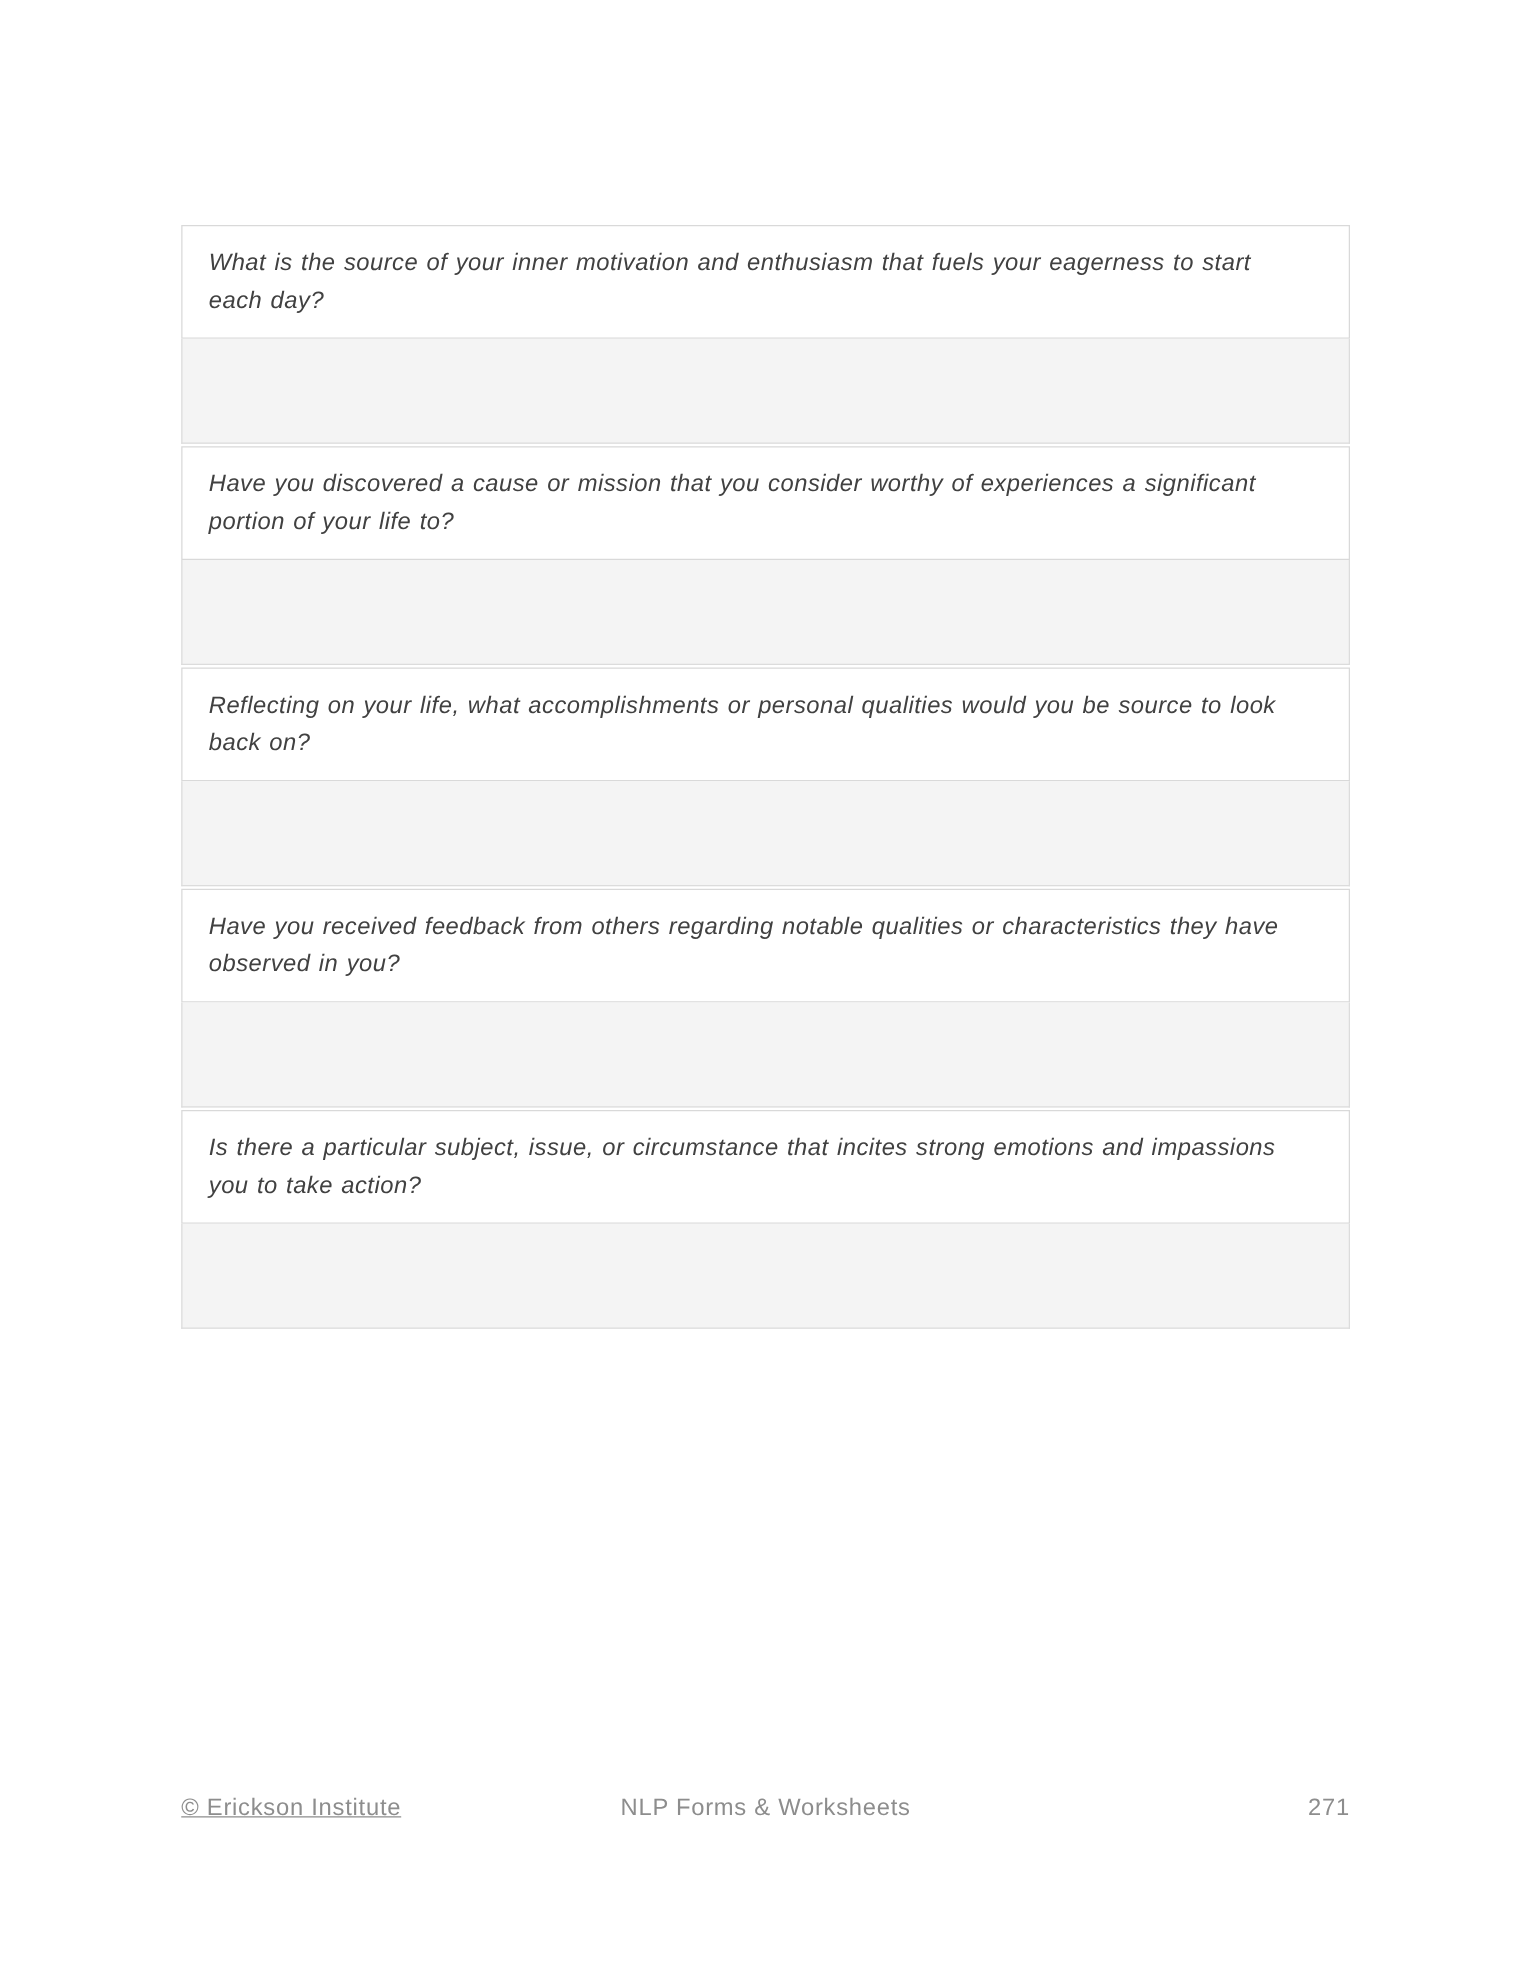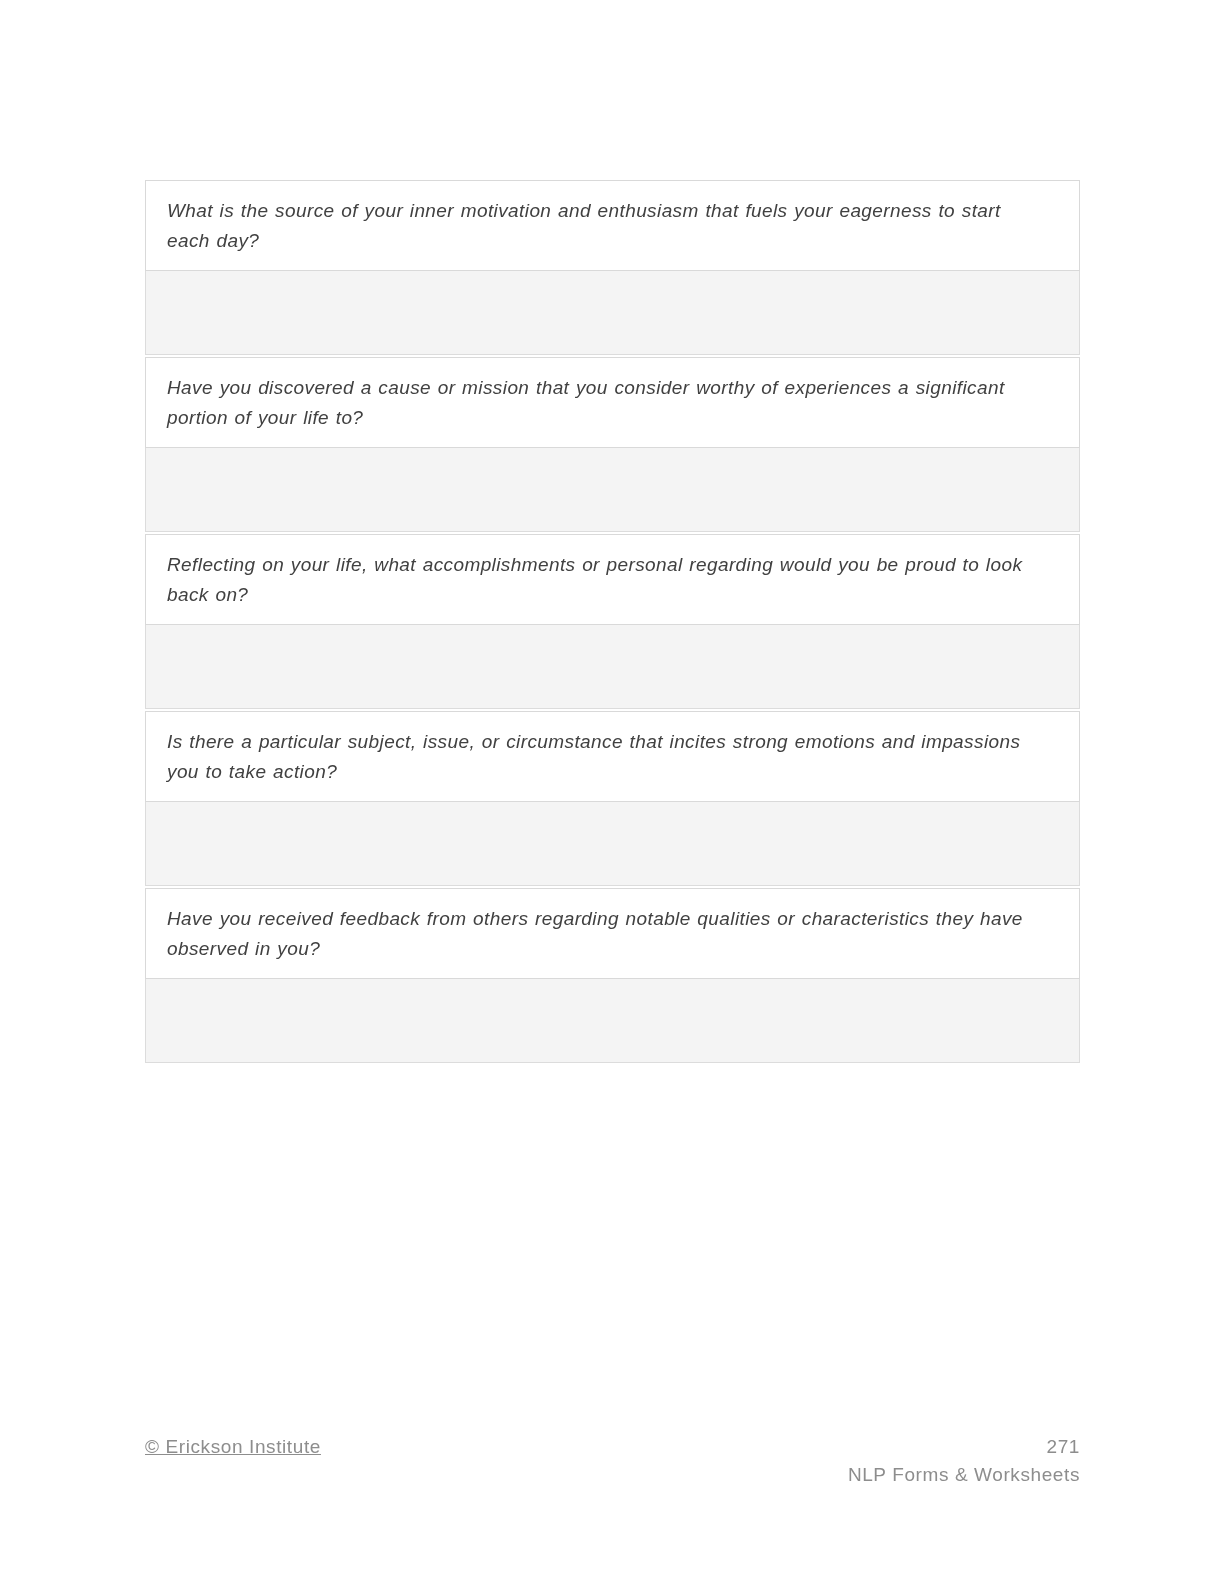--- a/index.html
+++ b/index.html
@@ -48,21 +48,21 @@
     top: 1436px;
     width: 935px;
     display: flex;
     justify-content: space-between;
     align-items: baseline;
     font-size: 19px;
     letter-spacing: 0.6px;
     color: #8d8d8d;
     font-weight: 300;
   }
-  .footer .center-item { position: absolute; left: 0; right: 0; text-align: right; margin-top: 28px; }
+  .footer .center-item { position: absolute; left: 0; right: 0; text-align: center; }
   .footer .left-item  { position: relative; z-index: 1; text-decoration: underline; }
   .footer .right-item { position: relative; z-index: 1; }
 </style>
 </head>
 <body>
 
 <div class="page">
 
   <div class="content">
 
@@ -71,32 +71,32 @@
       <div class="answer-box"></div>
     </div>
 
 
     <div class="unit">
       <div class="question-box">Have you discovered a cause or mission that you consider worthy of experiences a significant portion of your life to?</div>
       <div class="answer-box"></div>
     </div>
 
     <div class="unit">
-      <div class="question-box">Reflecting on your life, what accomplishments or personal regarding would you be proud to look back on?</div>
+      <div class="question-box">Reflecting on your life, what accomplishments or personal qualities would you be source to look back on?</div>
       <div class="answer-box"></div>
     </div>
 
 
     <div class="unit">
-      <div class="question-box">Is there a particular subject, issue, or circumstance that incites strong emotions and impassions you to take action?</div>
+      <div class="question-box">Have you received feedback from others regarding notable qualities or characteristics they have observed in you?</div>
       <div class="answer-box"></div>
     </div>
 
     <div class="unit">
-      <div class="question-box">Have you received feedback from others regarding notable qualities or characteristics they have observed in you?</div>
+      <div class="question-box">Is there a particular subject, issue, or circumstance that incites strong emotions and impassions you to take action?</div>
       <div class="answer-box"></div>
     </div>
 
   </div>
 
   <div class="footer">
     <span class="center-item">NLP Forms &amp; Worksheets</span>
     <span class="left-item">© Erickson Institute</span>
     <span class="right-item">271</span>
   </div>

